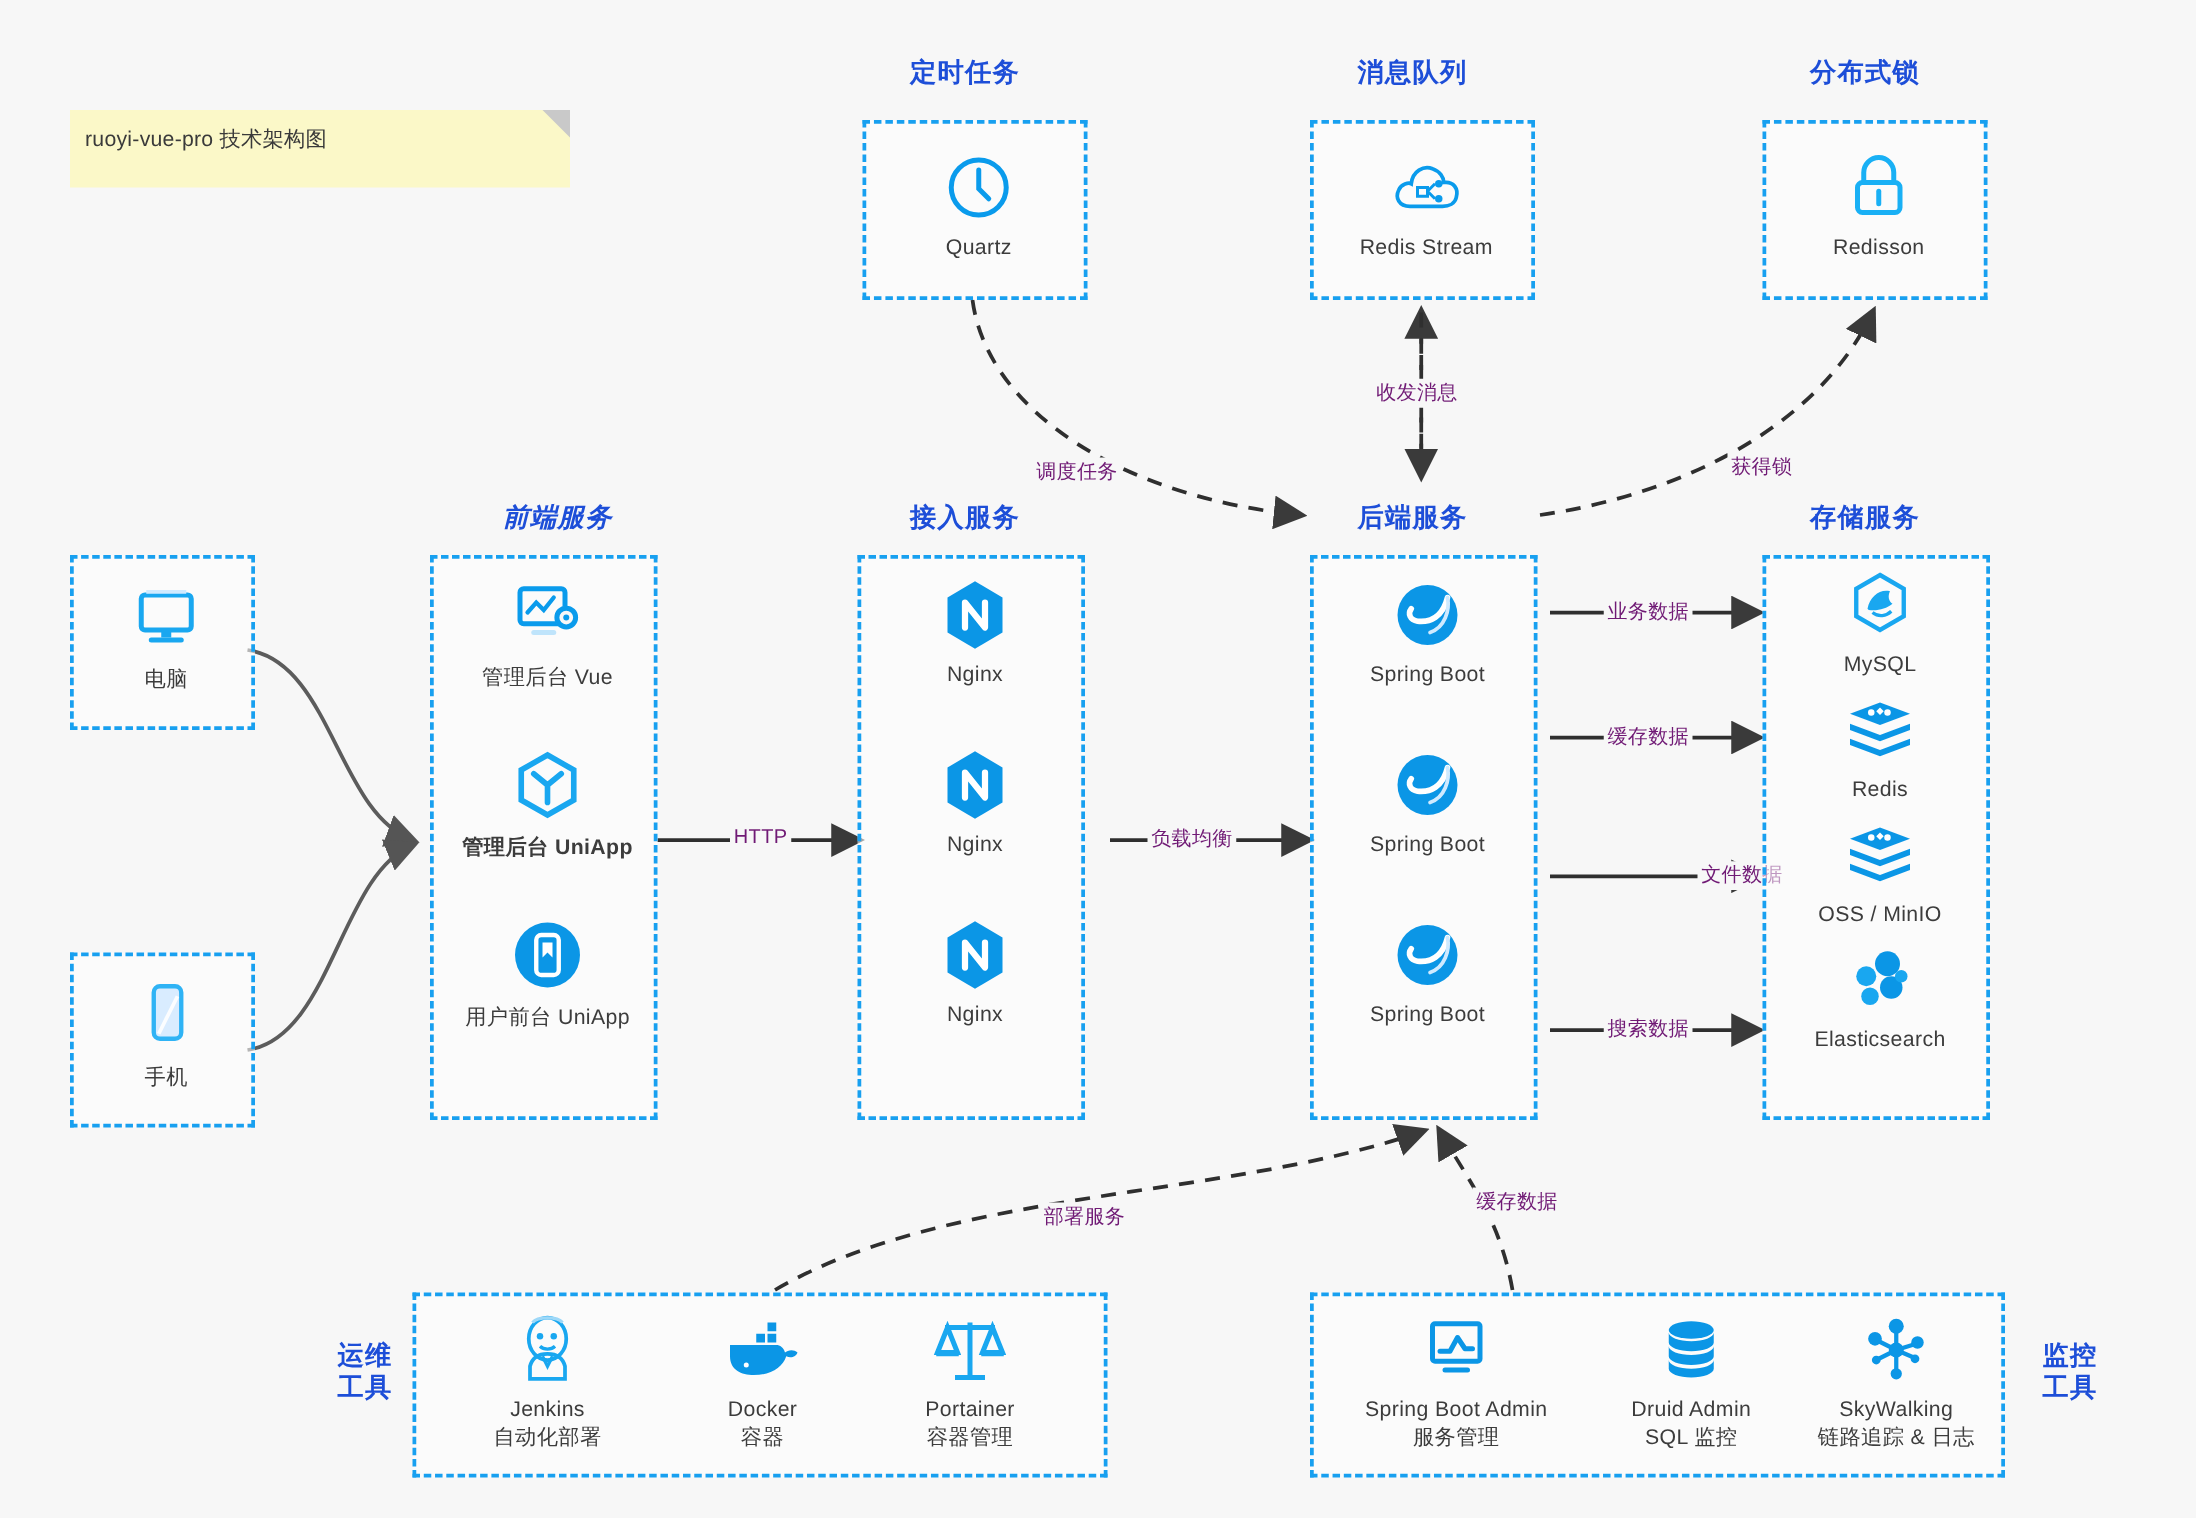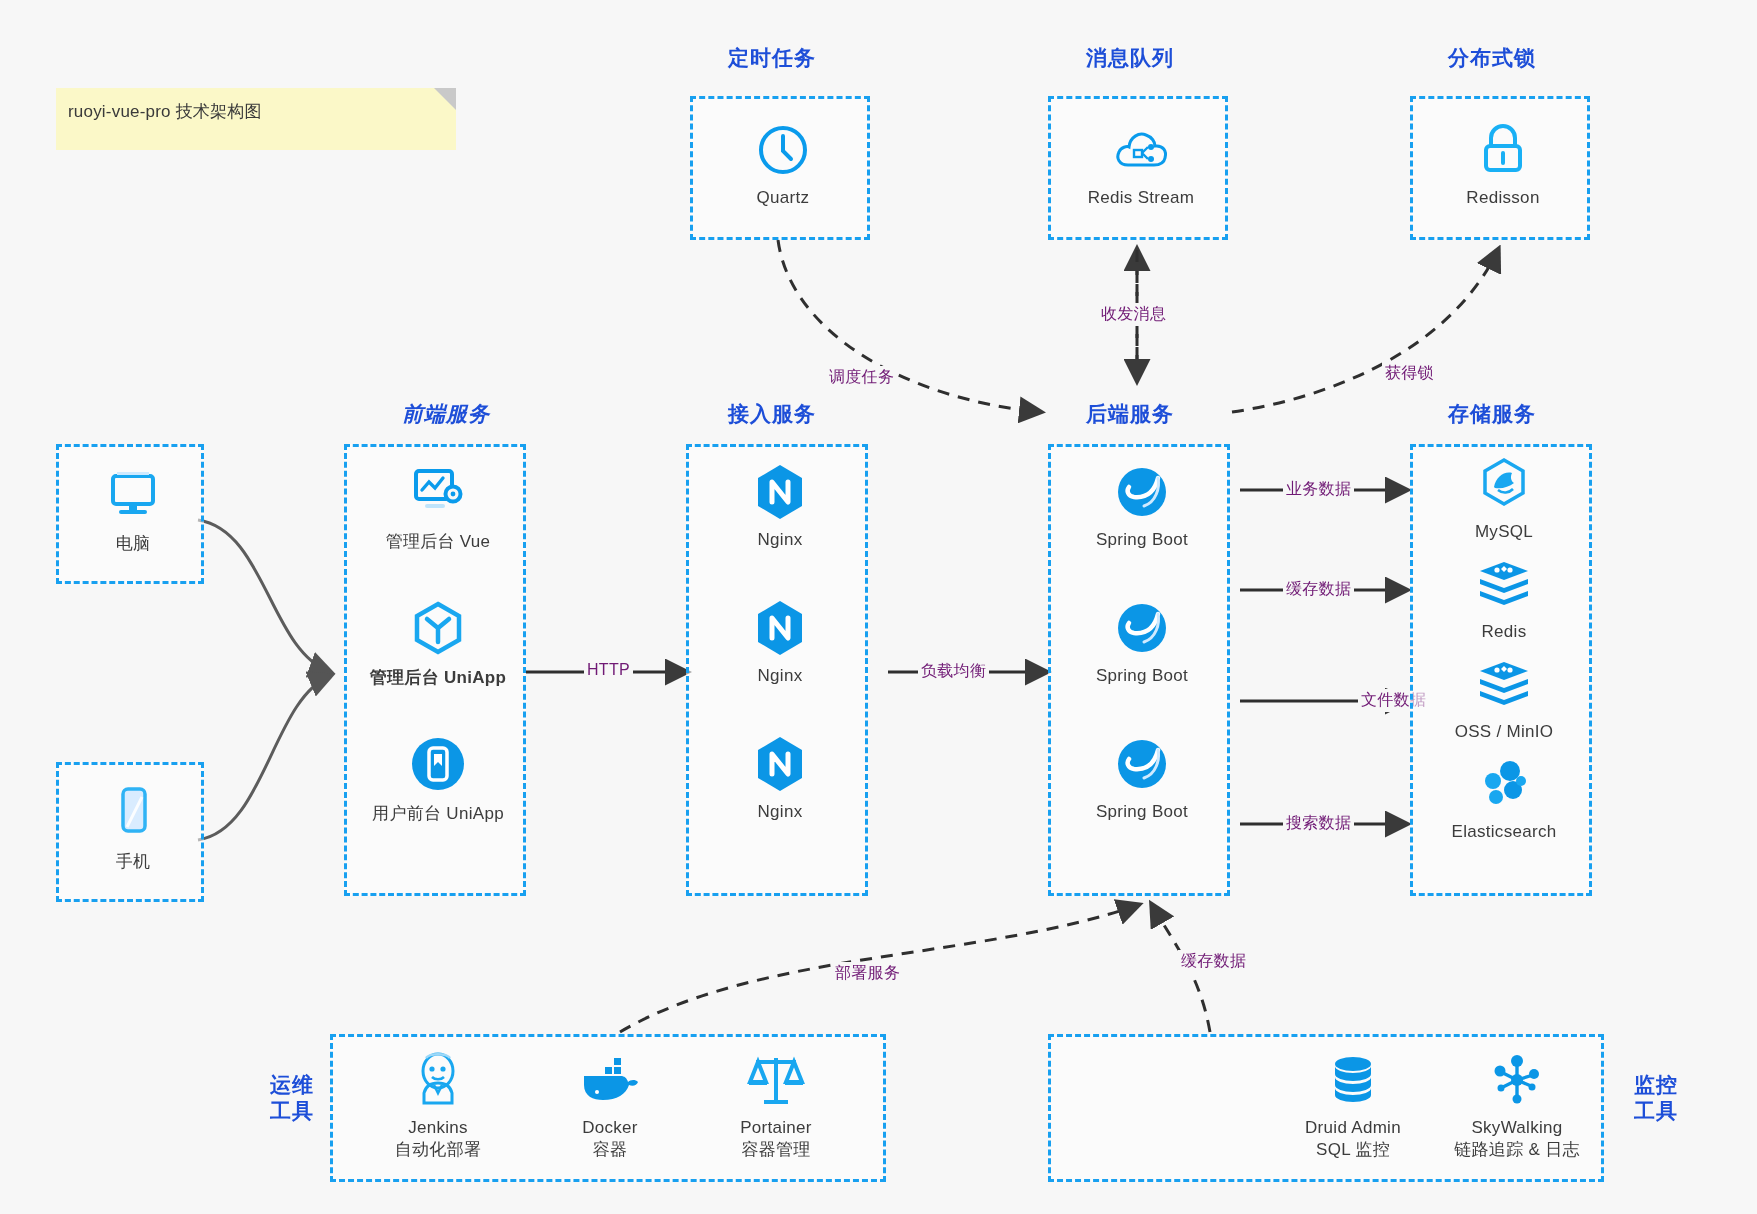--- a/index.html
+++ b/index.html
@@ -391,20 +391,31 @@
           <line x1="3" y1="31" x2="21" y2="31" stroke="#19a7f0" stroke-width="4"></line>
           <line x1="39" y1="31" x2="57" y2="31" stroke="#19a7f0" stroke-width="4"></line>
         </svg>
       </div>
       <div class="lb">Portainer</div>
       <div class="lb2">容器管理</div>
     </div>
   </div>
 
   <div class="box" style="left:1048px;top:1034px;width:556px;height:148px;">
+    <div class="node" style="left:18px;top:12px;width:192px;">
+      <div class="ic">
+        <svg width="58" height="54" viewBox="0 0 58 54">
+          <rect x="10" y="6" width="38" height="30" rx="2" fill="none" stroke="#0b96e6" stroke-width="4"></rect>
+          <path d="M16 28 L24 28 L30 17 L36 26 L42 26" fill="none" stroke="#0b96e6" stroke-width="4" stroke-linecap="round" stroke-linejoin="round"></path>
+          <rect x="18" y="41" width="22" height="4" rx="2" fill="#0b96e6"></rect>
+        </svg>
+      </div>
+      <div class="lb">Spring Boot Admin</div>
+      <div class="lb2">服务管理</div>
+    </div>
 
     <div class="node" style="left:212px;top:12px;width:180px;">
       <div class="ic">
         <svg width="54" height="54" viewBox="0 0 54 54">
           <g fill="#0b96e6">
             <ellipse cx="27" cy="11" rx="18" ry="7"></ellipse>
             <path d="M9 13 L9 21 A18 7 0 0 0 45 21 L45 13 A18 7 0 0 1 9 13 Z"></path>
             <path d="M9 24 L9 32 A18 7 0 0 0 45 32 L45 24 A18 7 0 0 1 9 24 Z"></path>
             <path d="M9 35 L9 42 A18 7 0 0 0 45 42 L45 35 A18 7 0 0 1 9 35 Z"></path>
           </g>

